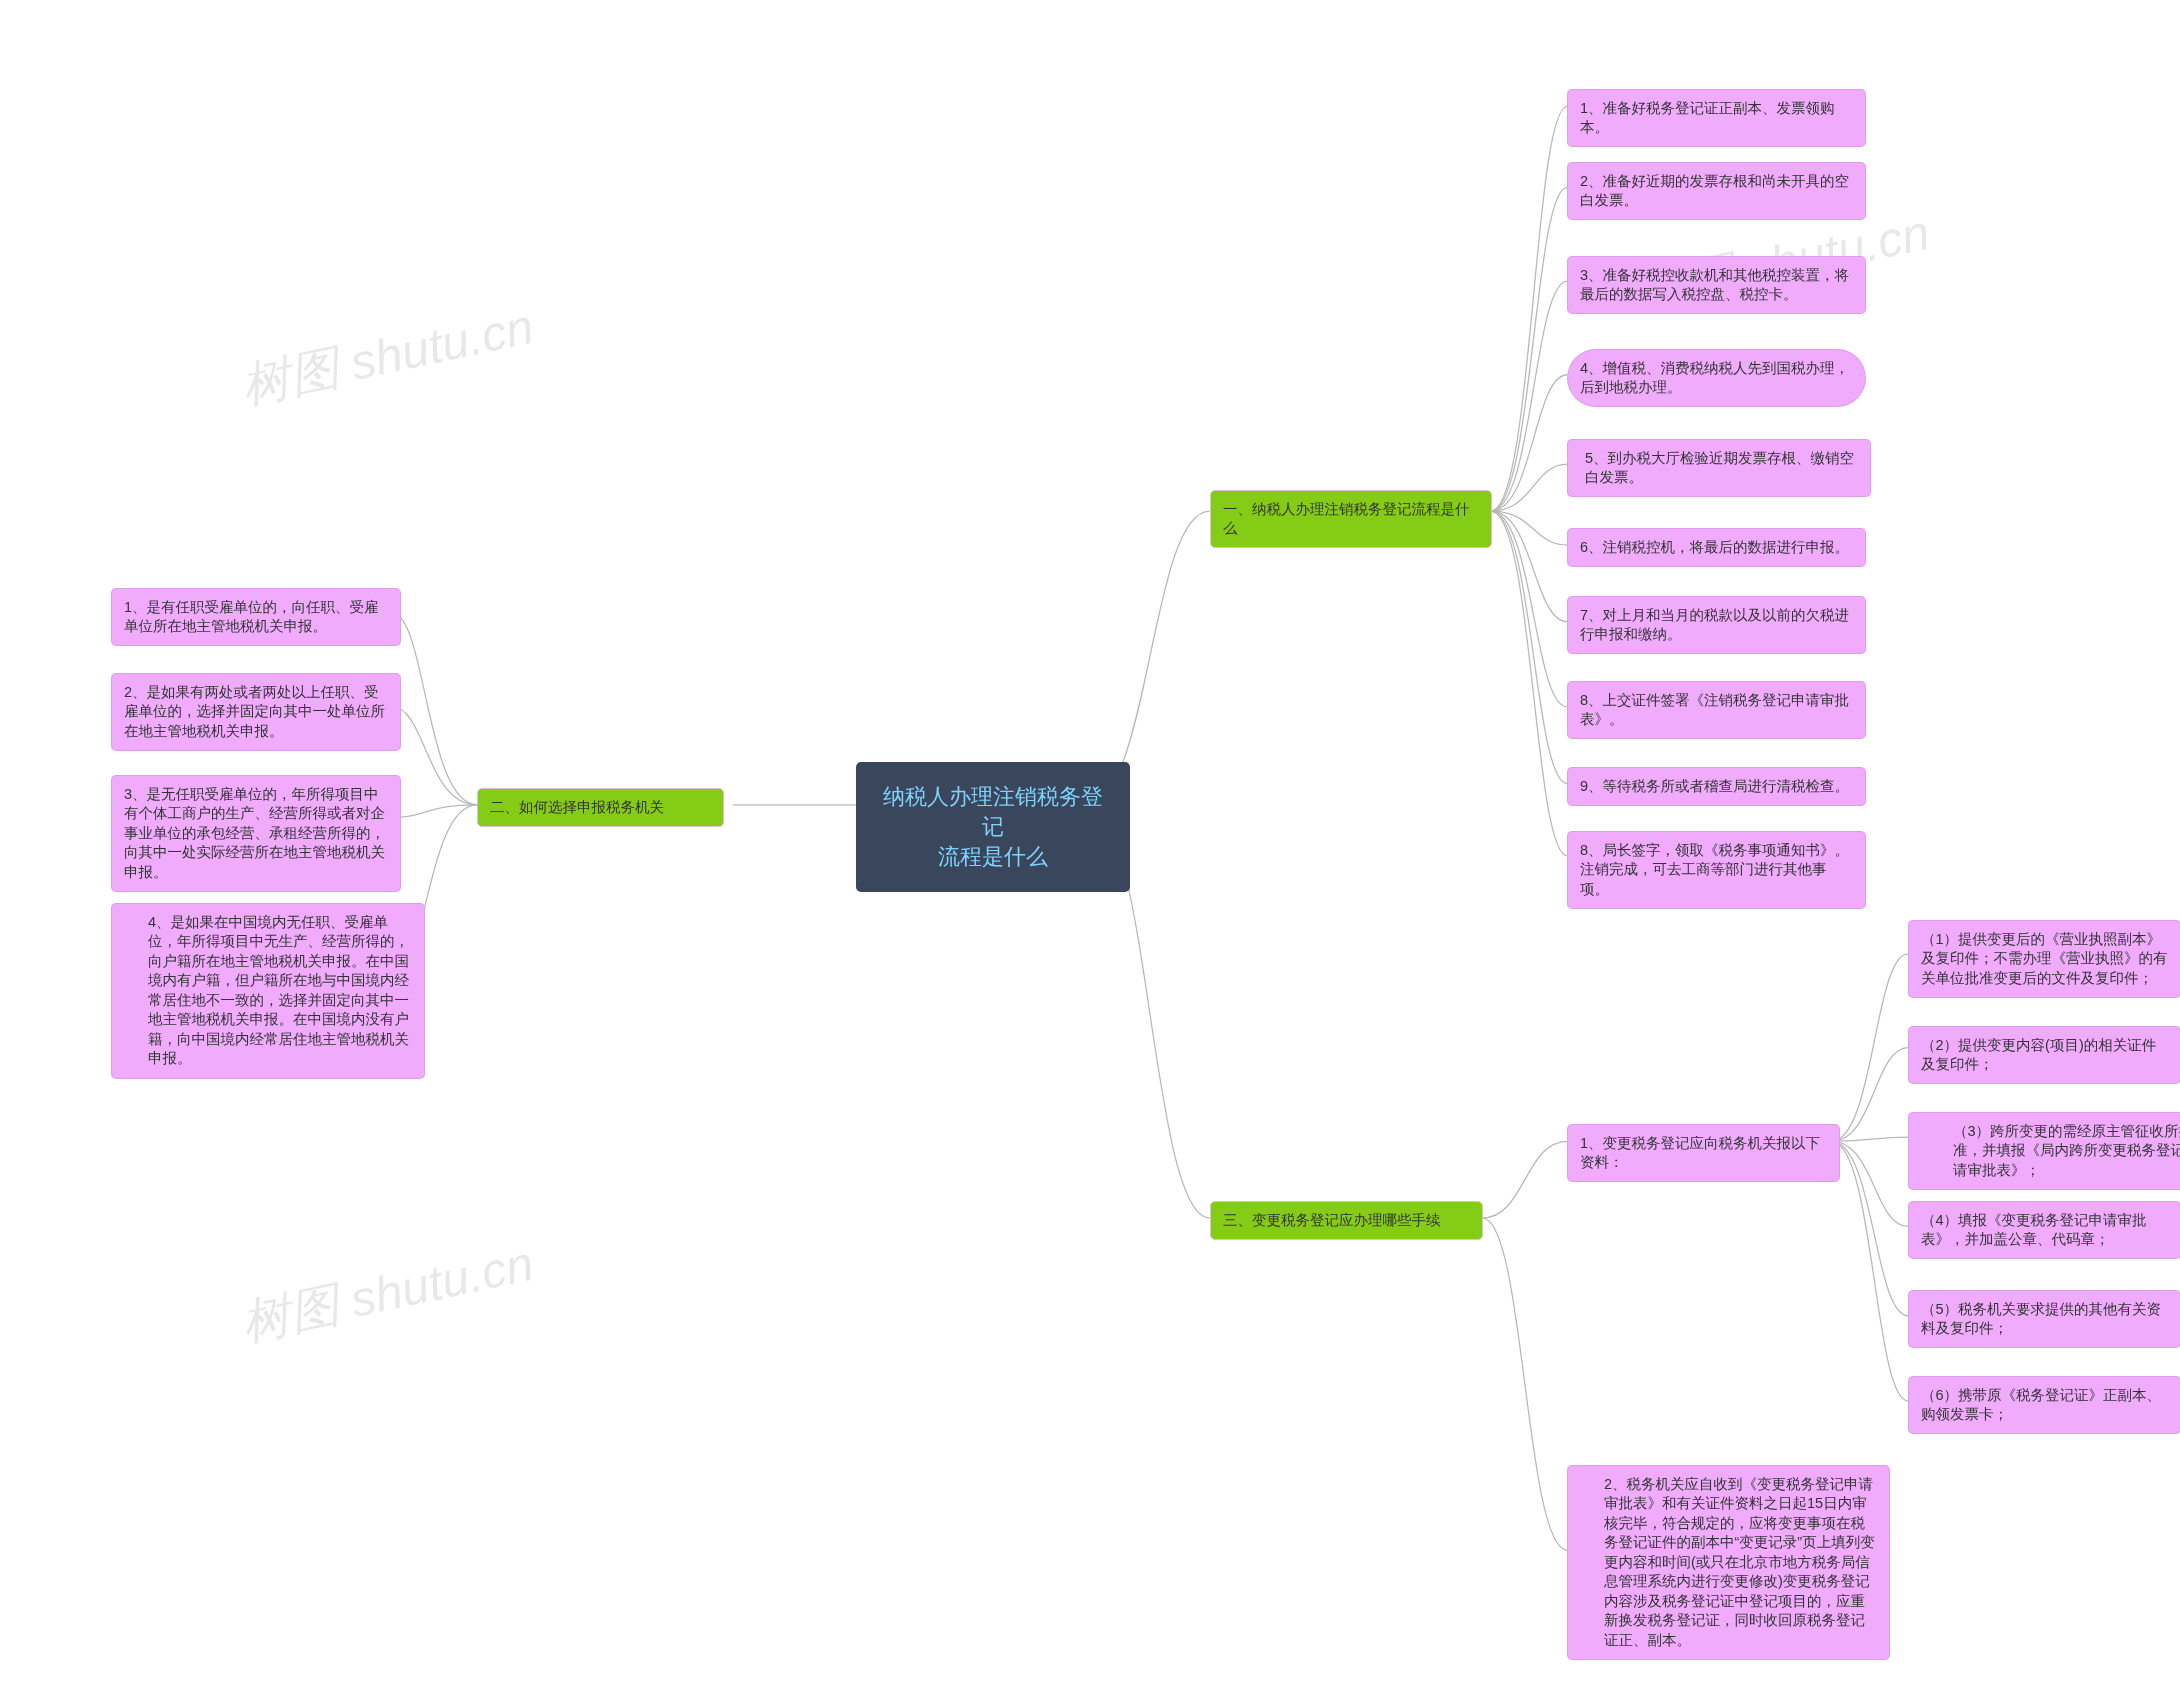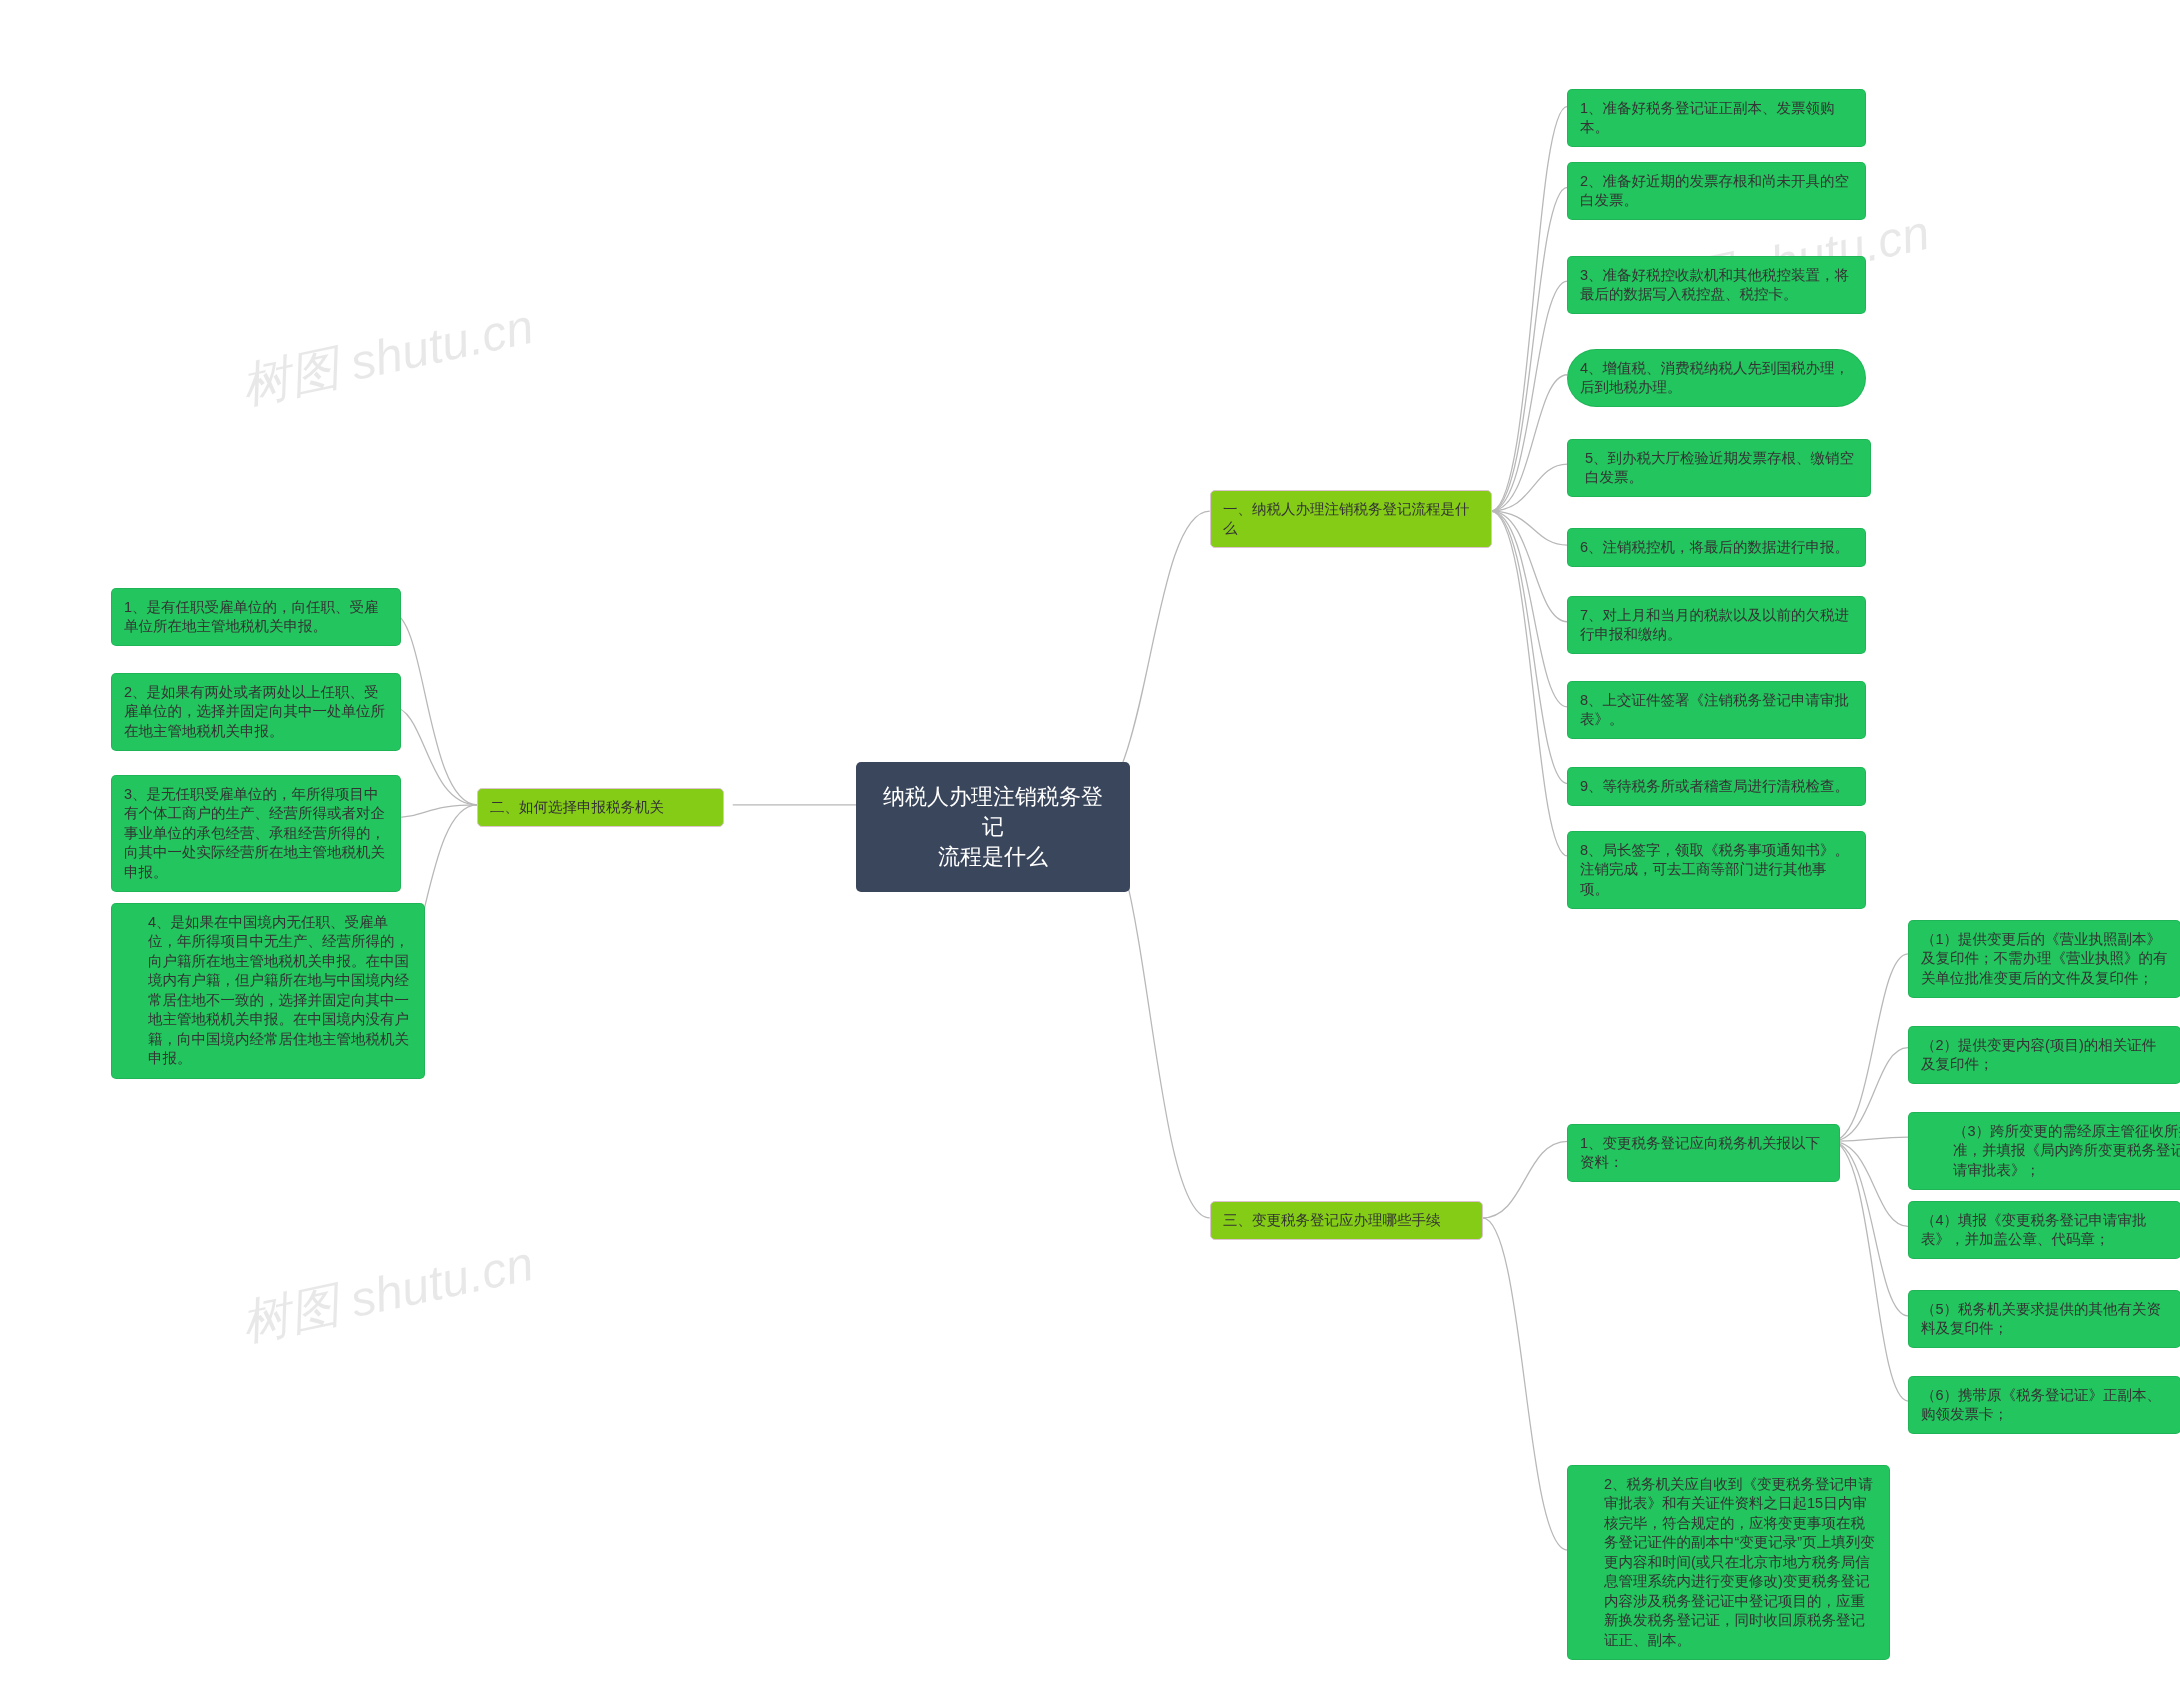--- a/index.html
+++ b/index.html
@@ -32,34 +32,34 @@
     border-radius: 5.1px;
     border: 0.9px solid rgba(0,0,0,0.08);
     background: #f1f1f1;
     padding: 8.5px 12px;
     line-height: 1.35;
     font-size: 14.5px;
   }
   .node span { display:block; }
   .root {
     background: #3a465c;
-    color: #ffffff;
+    color: #7dd3fc;
     font-size: 22px;
     text-align: center;
     justify-content: center;
     border-radius: 5.1px;
     padding: 20.4px 22px;
     border: none;
   }
   .branch {
     background: #84cc16;
     border: 0.9px solid #dcc3cf;
   }
   .leaf {
-    background: #22c55e;
+    background: #f0abfc;
   }
   svg.links {
     position: absolute;
     top: 0; left: 0;
     width: 2181px;
     height: 1700px;
     pointer-events: none;
   }
   svg.links path {
     stroke: #b8b8b8;

